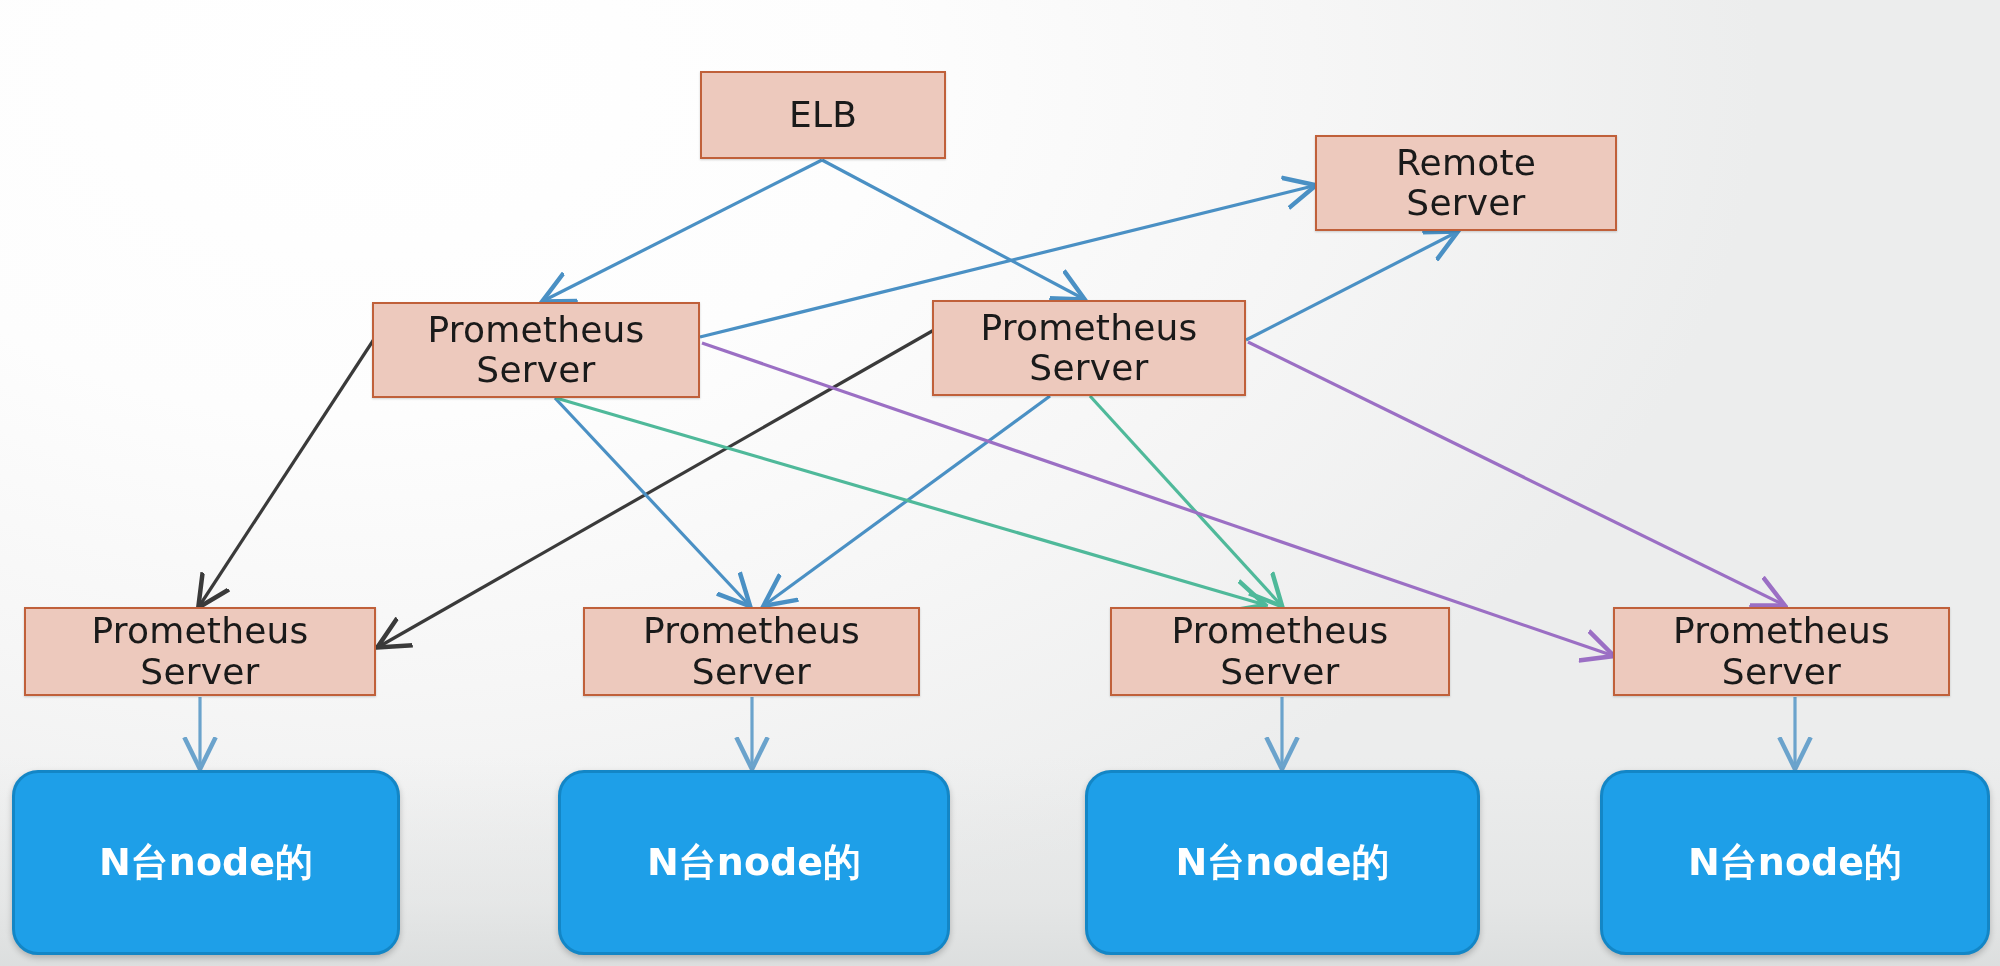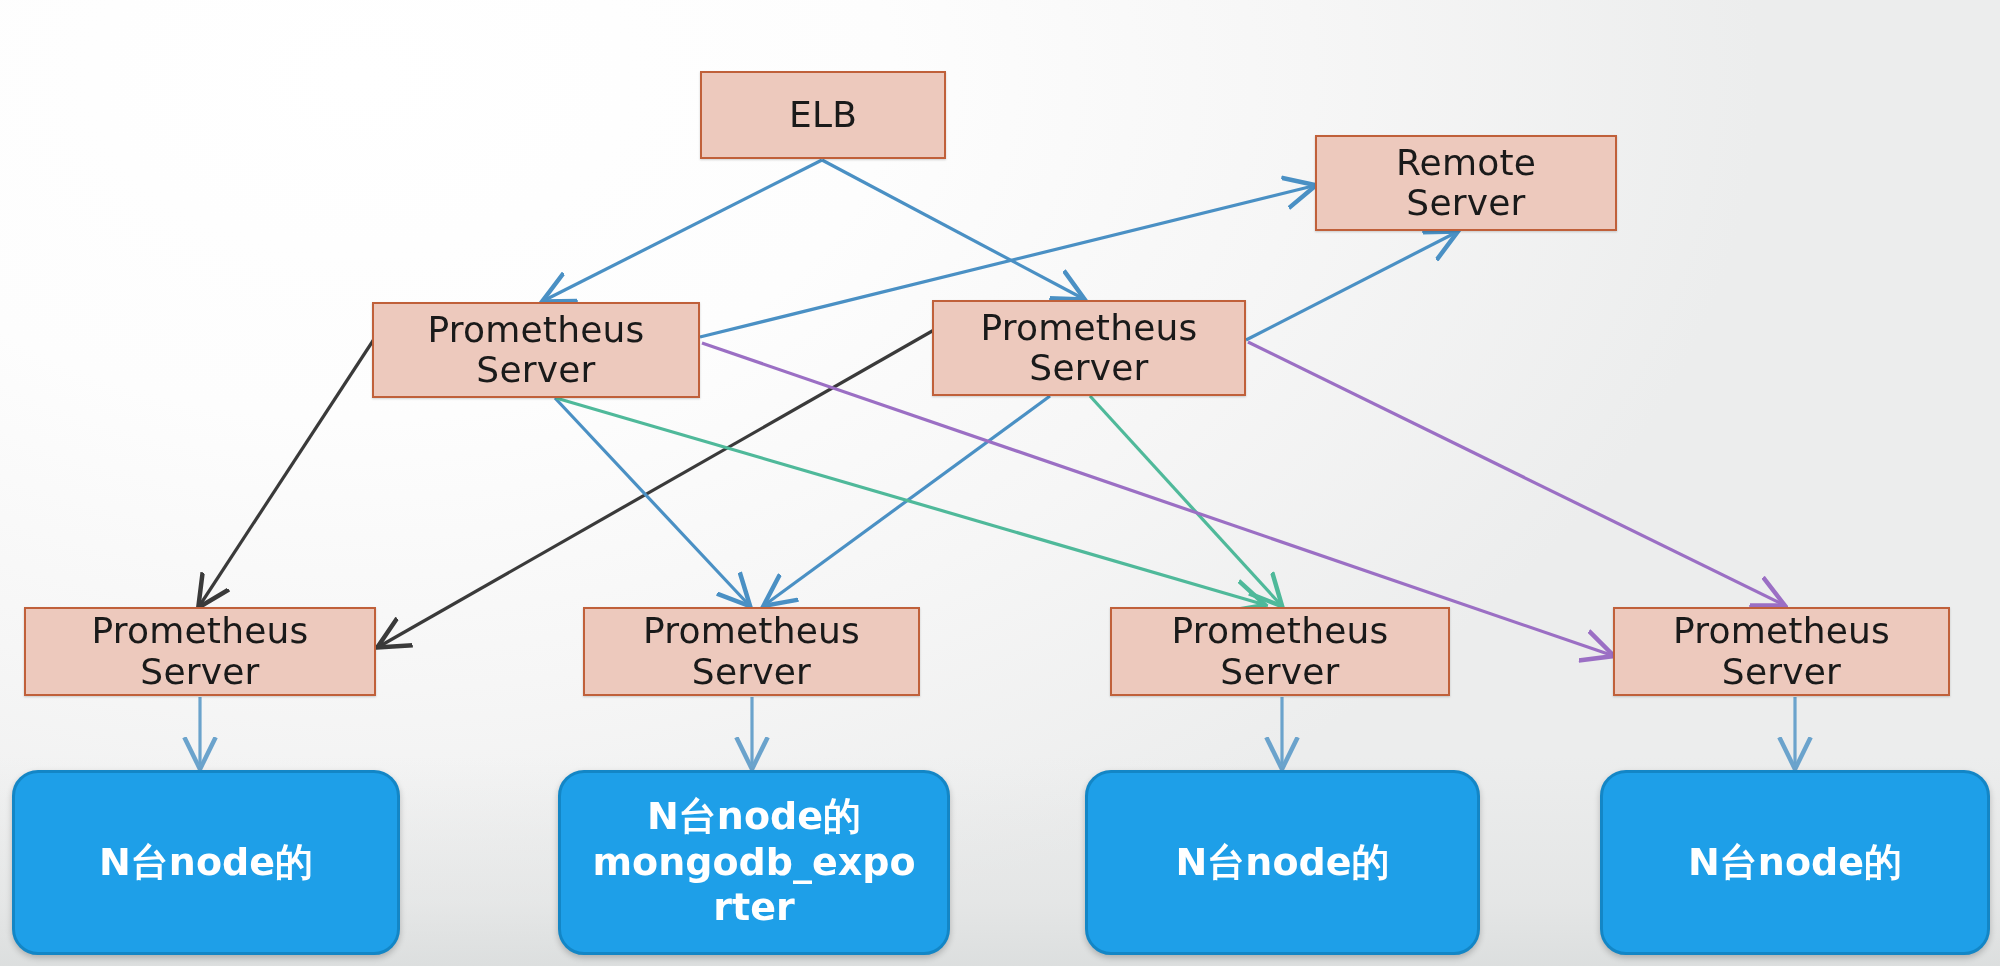--- a/index.html
+++ b/index.html
@@ -177,21 +177,20 @@
 
   <div class="node node-blue" style="left:12px; top:770px; width:388px; height:185px;">
     <span class="lbl">
       <span class="lbl-line">N台node的</span>
     </span>
   </div>
 
   <div class="node node-blue" style="left:558px; top:770px; width:392px; height:185px;">
     <span class="lbl">
       <span class="lbl-line">N台node的</span>
-      <span class="lbl-line">mongodb_expo rter</span>
     </span>
   </div>
 
   <div class="node node-blue" style="left:1085px; top:770px; width:395px; height:185px;">
     <span class="lbl">
       <span class="lbl-line">N台node的</span>
     </span>
   </div>
 
   <div class="node node-blue" style="left:1600px; top:770px; width:390px; height:185px;">

